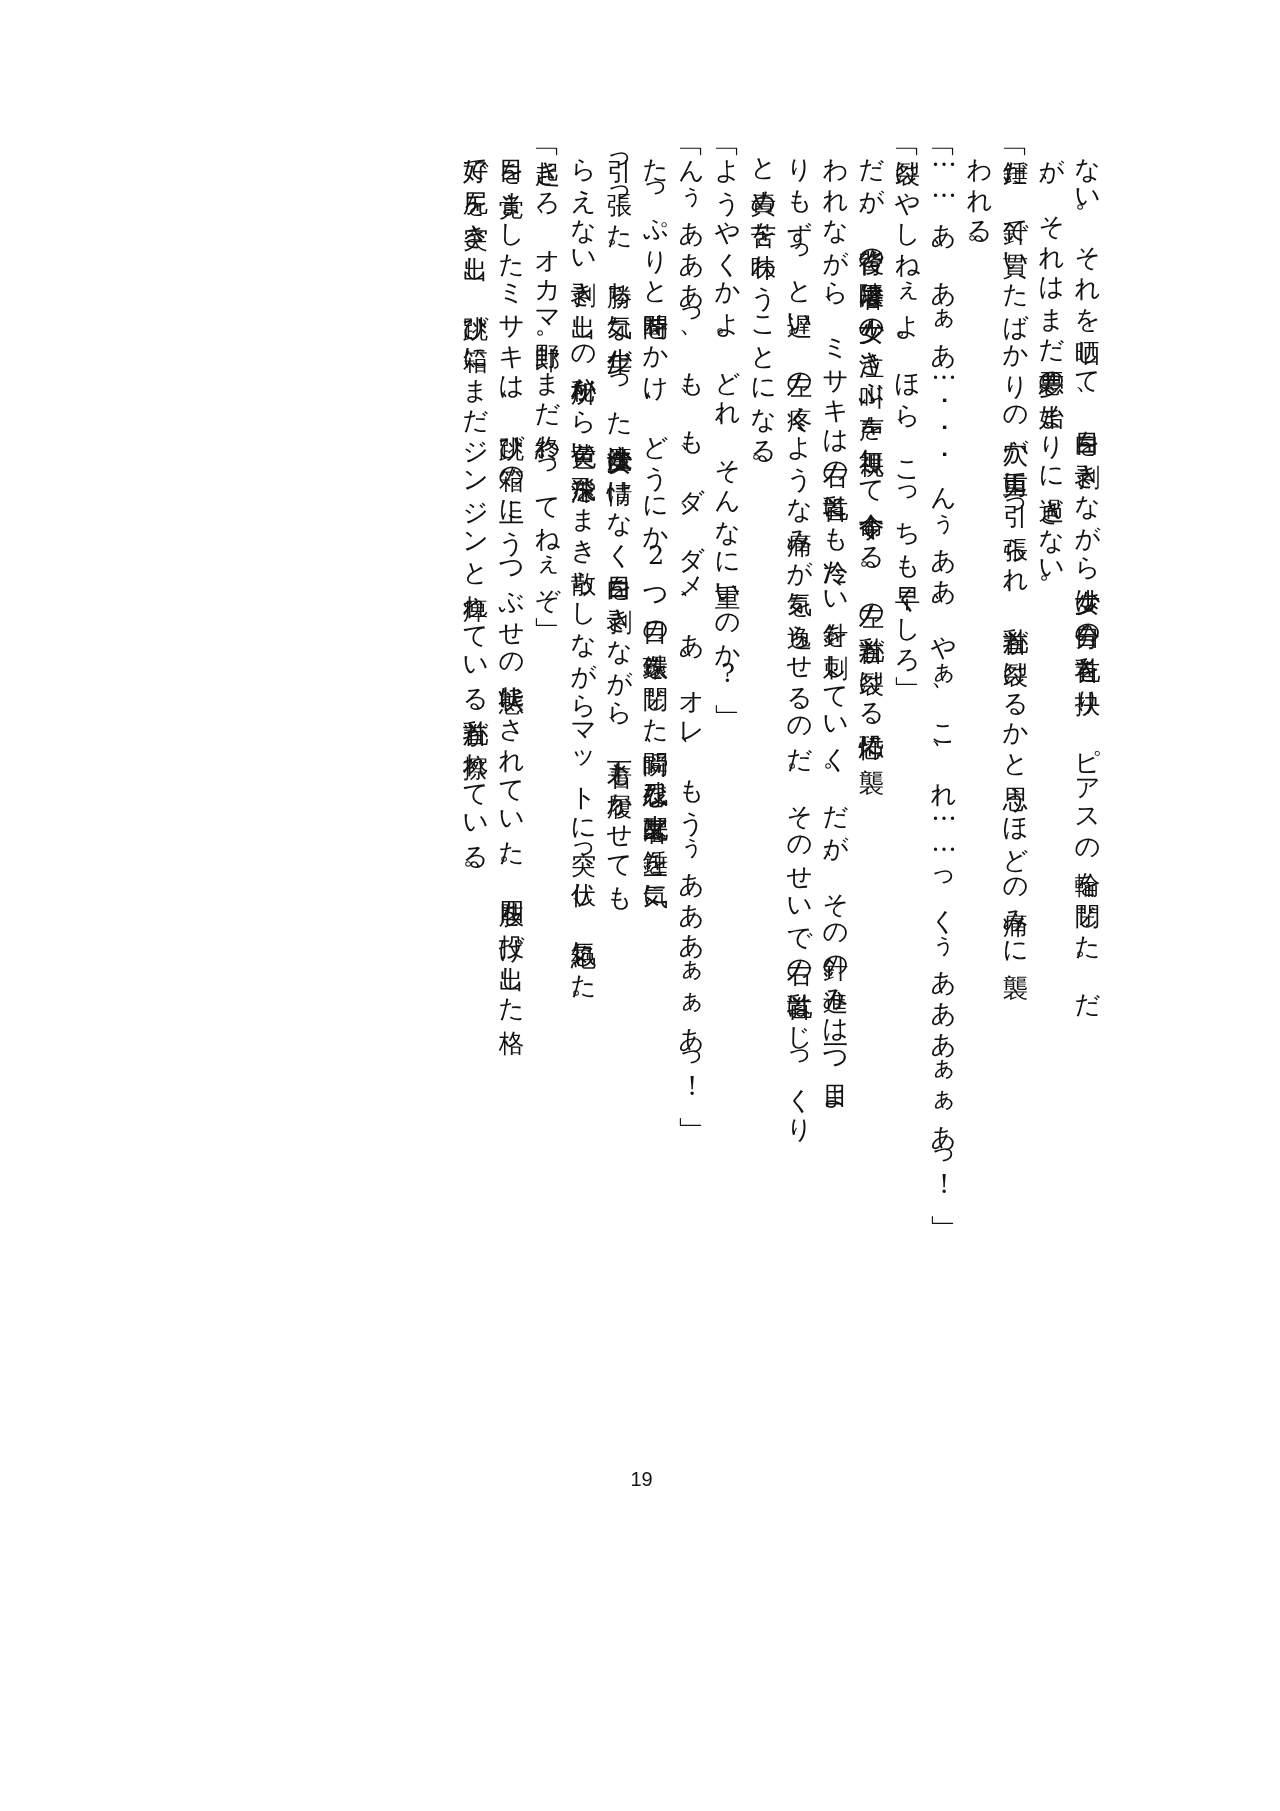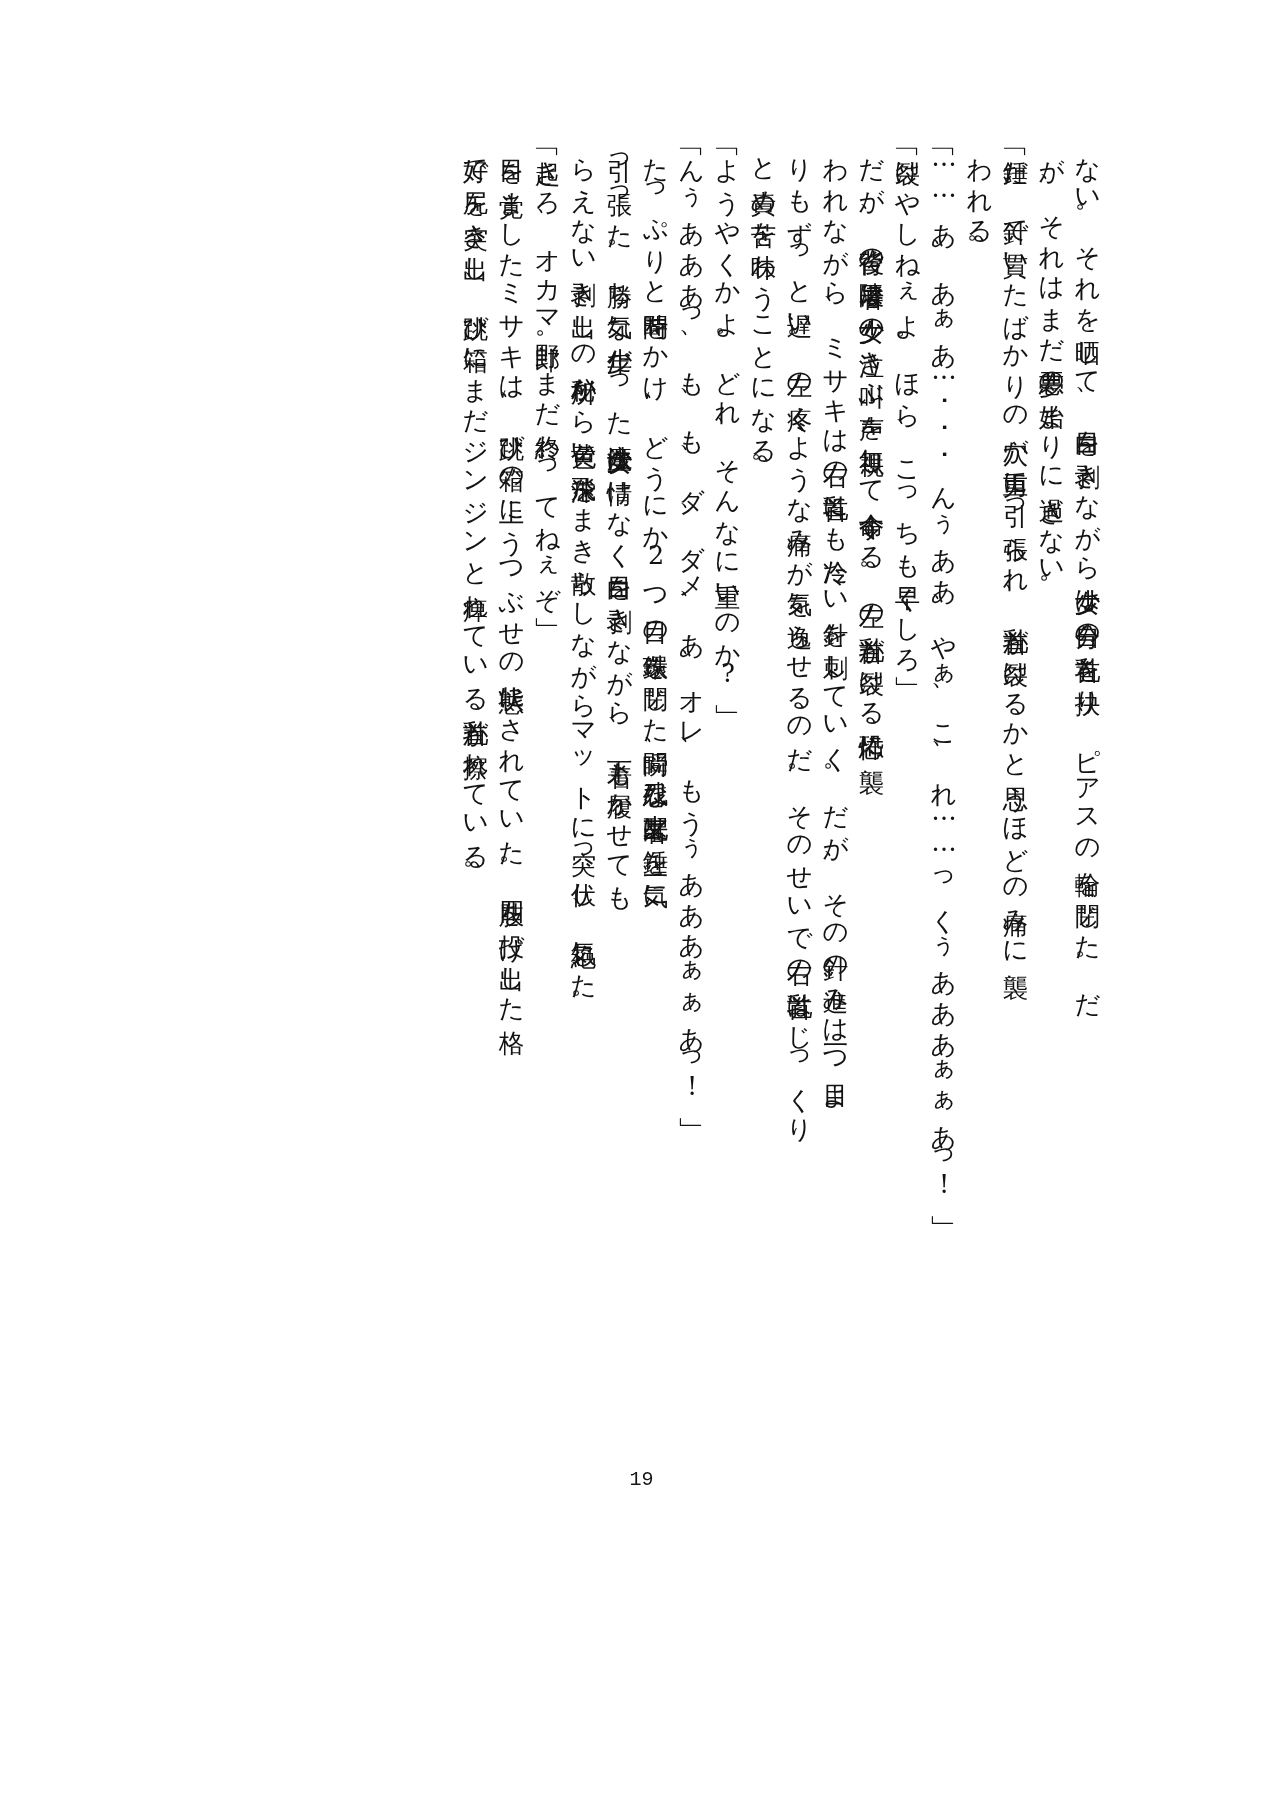--- a/index.html
+++ b/index.html
@@ -52,21 +52,21 @@
     font-size: 25.5px;
     line-height: 1.0;
   }
   .page-number {
     position: absolute;
     left: 3px;
     right: 0;
     top: 1468px;
     text-align: center;
     font-size: 20px;
-    font-family: Liberation Mono, monospace;
+    font-family: Liberation Sans, sans-serif;
     color: #151515;
   }
 </style>
 </head>
 <body>
 
 <div class="page">
 
   <div class="text-block">
     <div class="line">ない。それを晒して、白目を剥きながら少女は自分の乳首を抉り、ピアスの輪を閉じた。だ</div>

